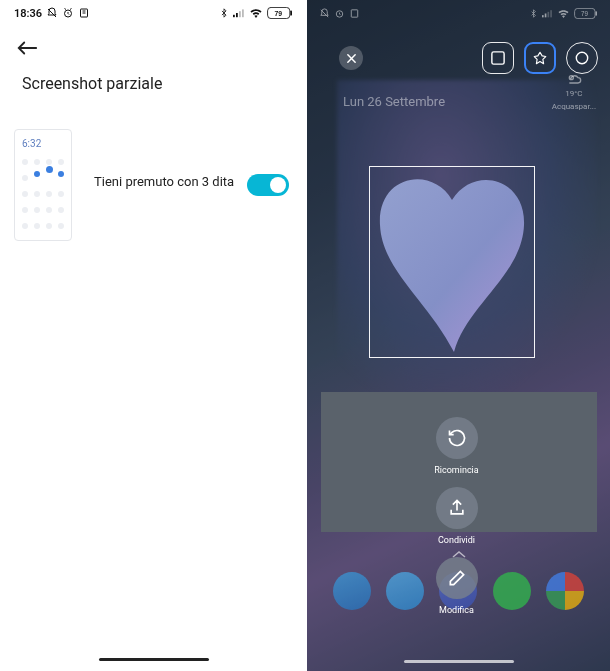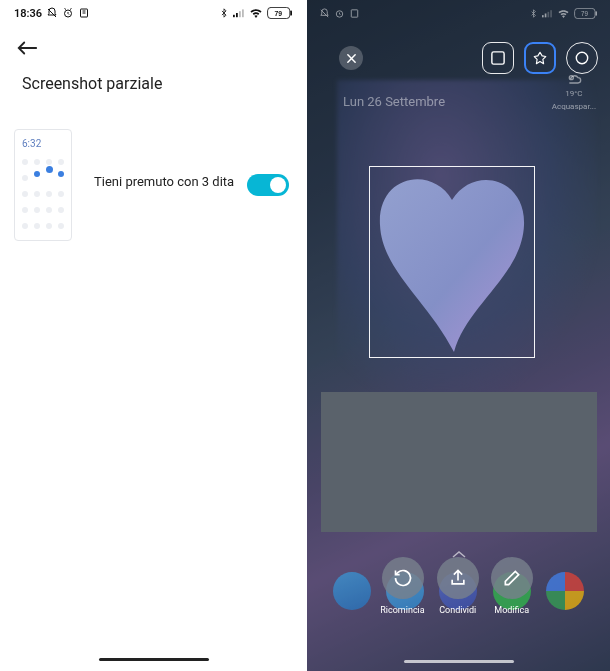--- a/index.html
+++ b/index.html
@@ -171,20 +171,21 @@
   .gray-block {
     position:absolute;
     top:392px; left:14px;
     width:276px; height:140px;
     background:#5a626b;
   }
   .dock-row {
     position:absolute; bottom:56px; left:0; right:4px;
     display:flex; justify-content:center; gap:12px;
     z-index:2;
+    flex-direction:column;
   }
   .dock-shadow {
     position:absolute; bottom:40px; left:0; right:0; height:80px;
     display:flex; justify-content:space-around; align-items:center;
     padding:0 18px; opacity:0.7;
   }
   .bg-app { width:38px; height:38px; border-radius:50%; }
   .bg-app.a1{ background:linear-gradient(160deg,#3aa0e0,#2377c4);}
   .bg-app.a2{ background:linear-gradient(160deg,#4fb2ec,#2a8fd8);}
   .bg-app.a3{ background:linear-gradient(160deg,#5570d0,#3a52b8);}

